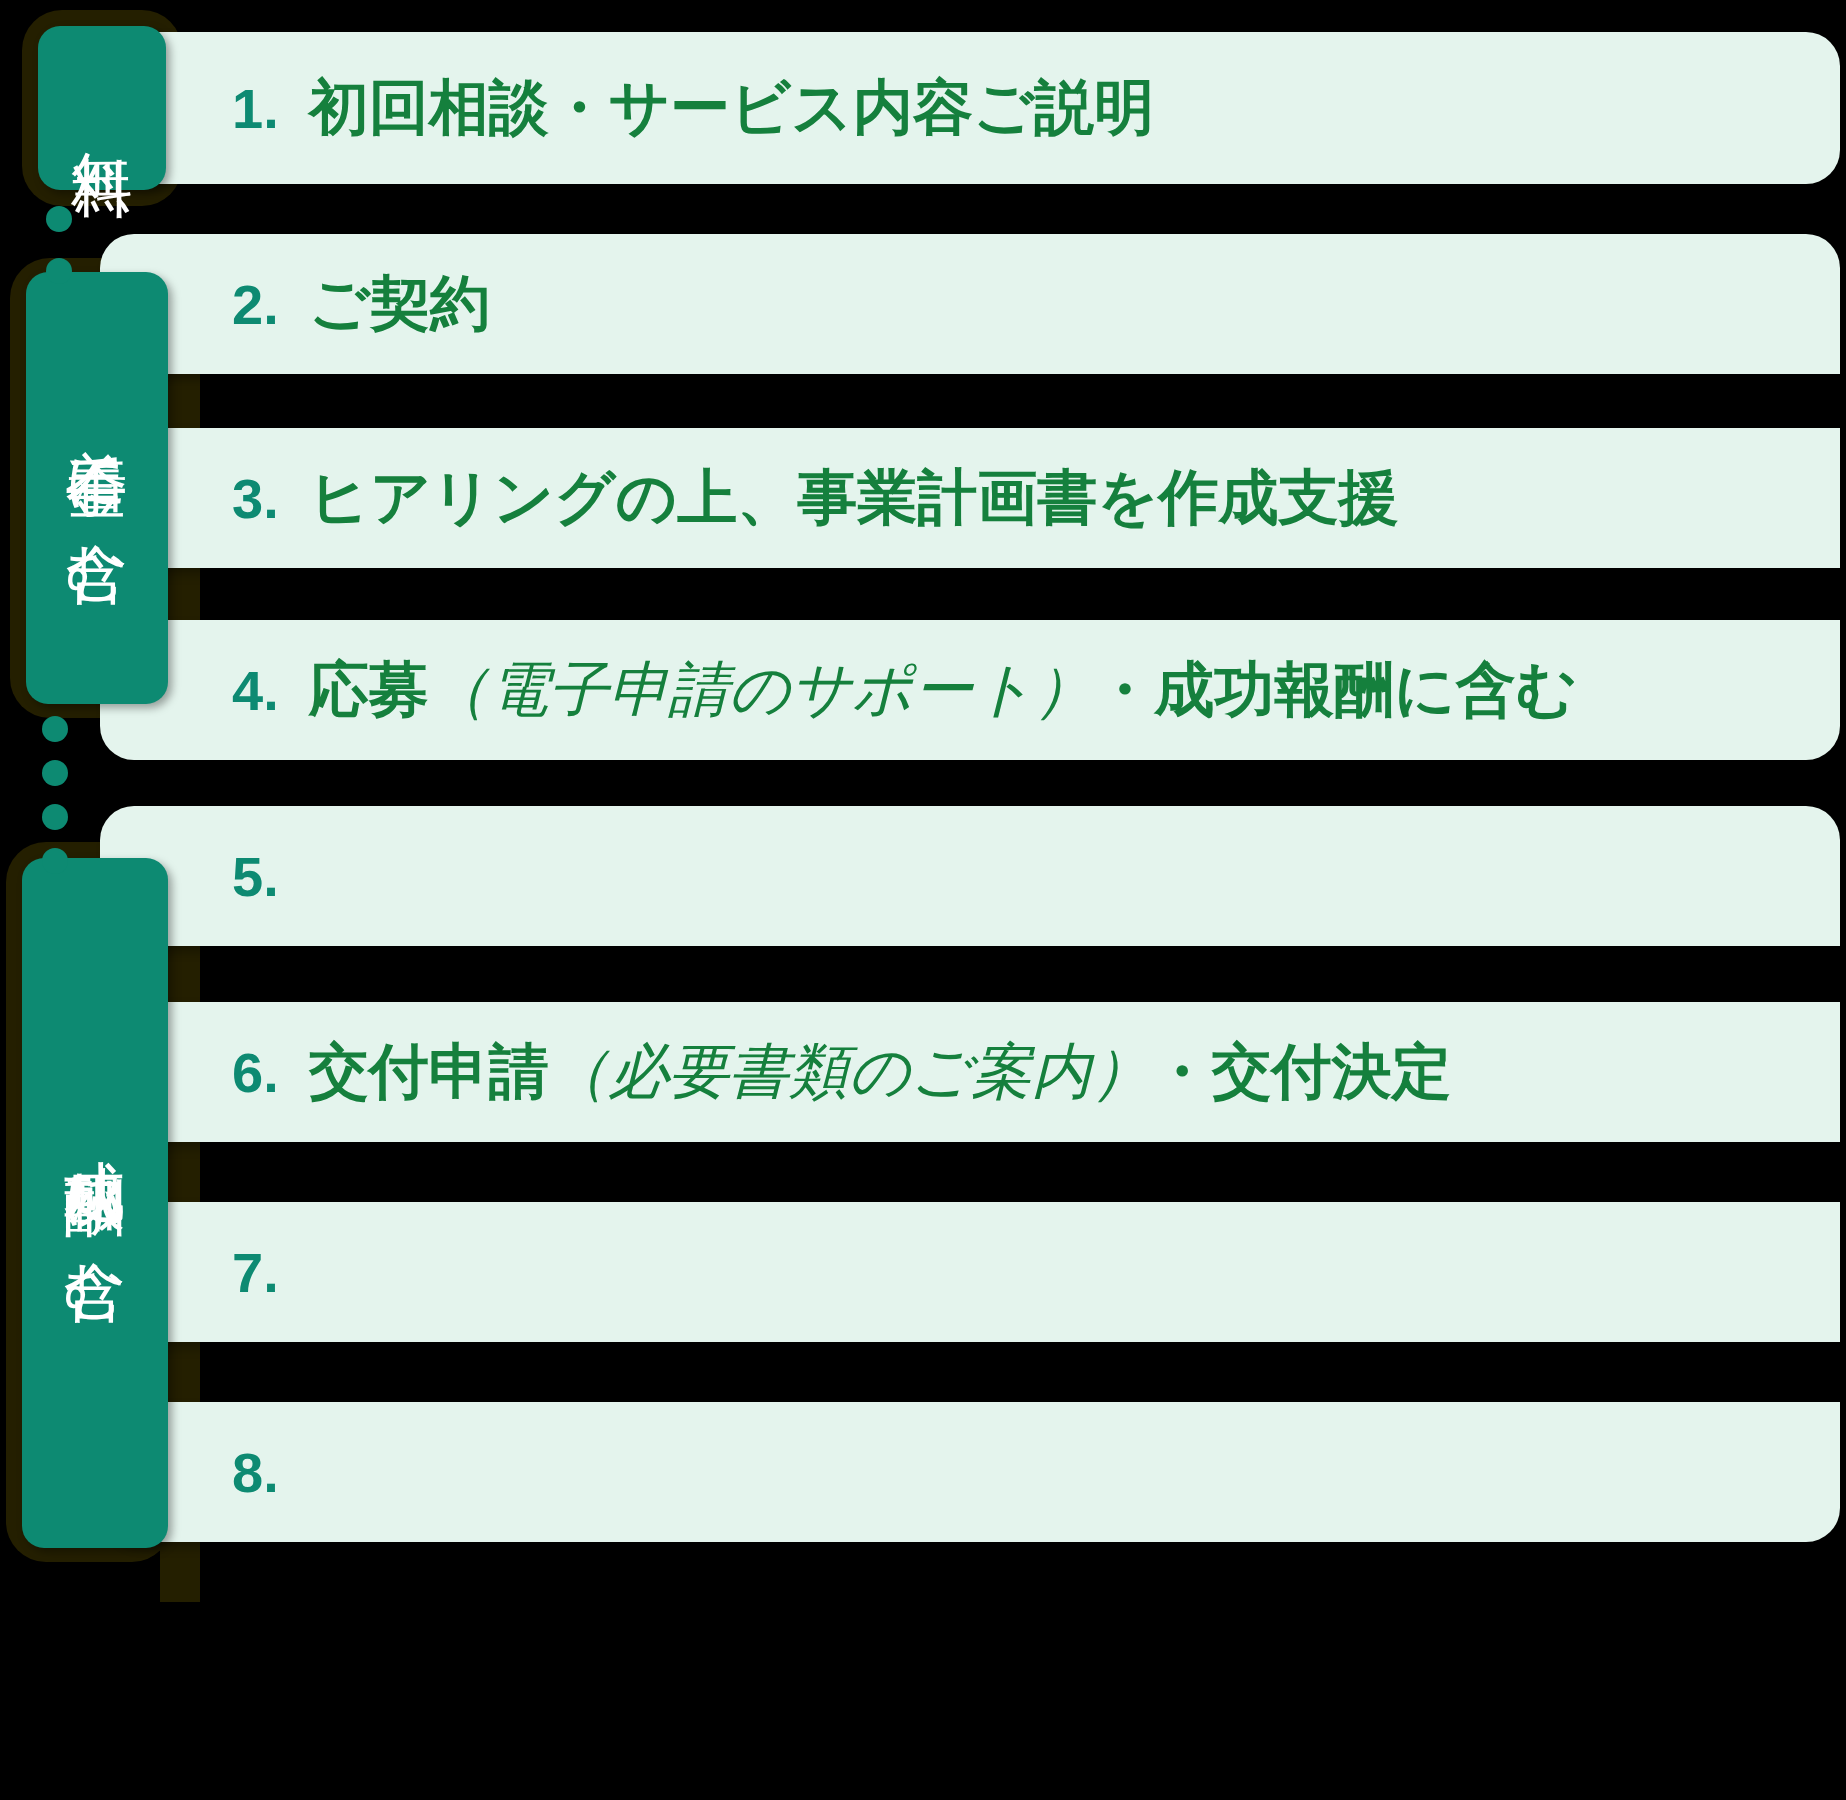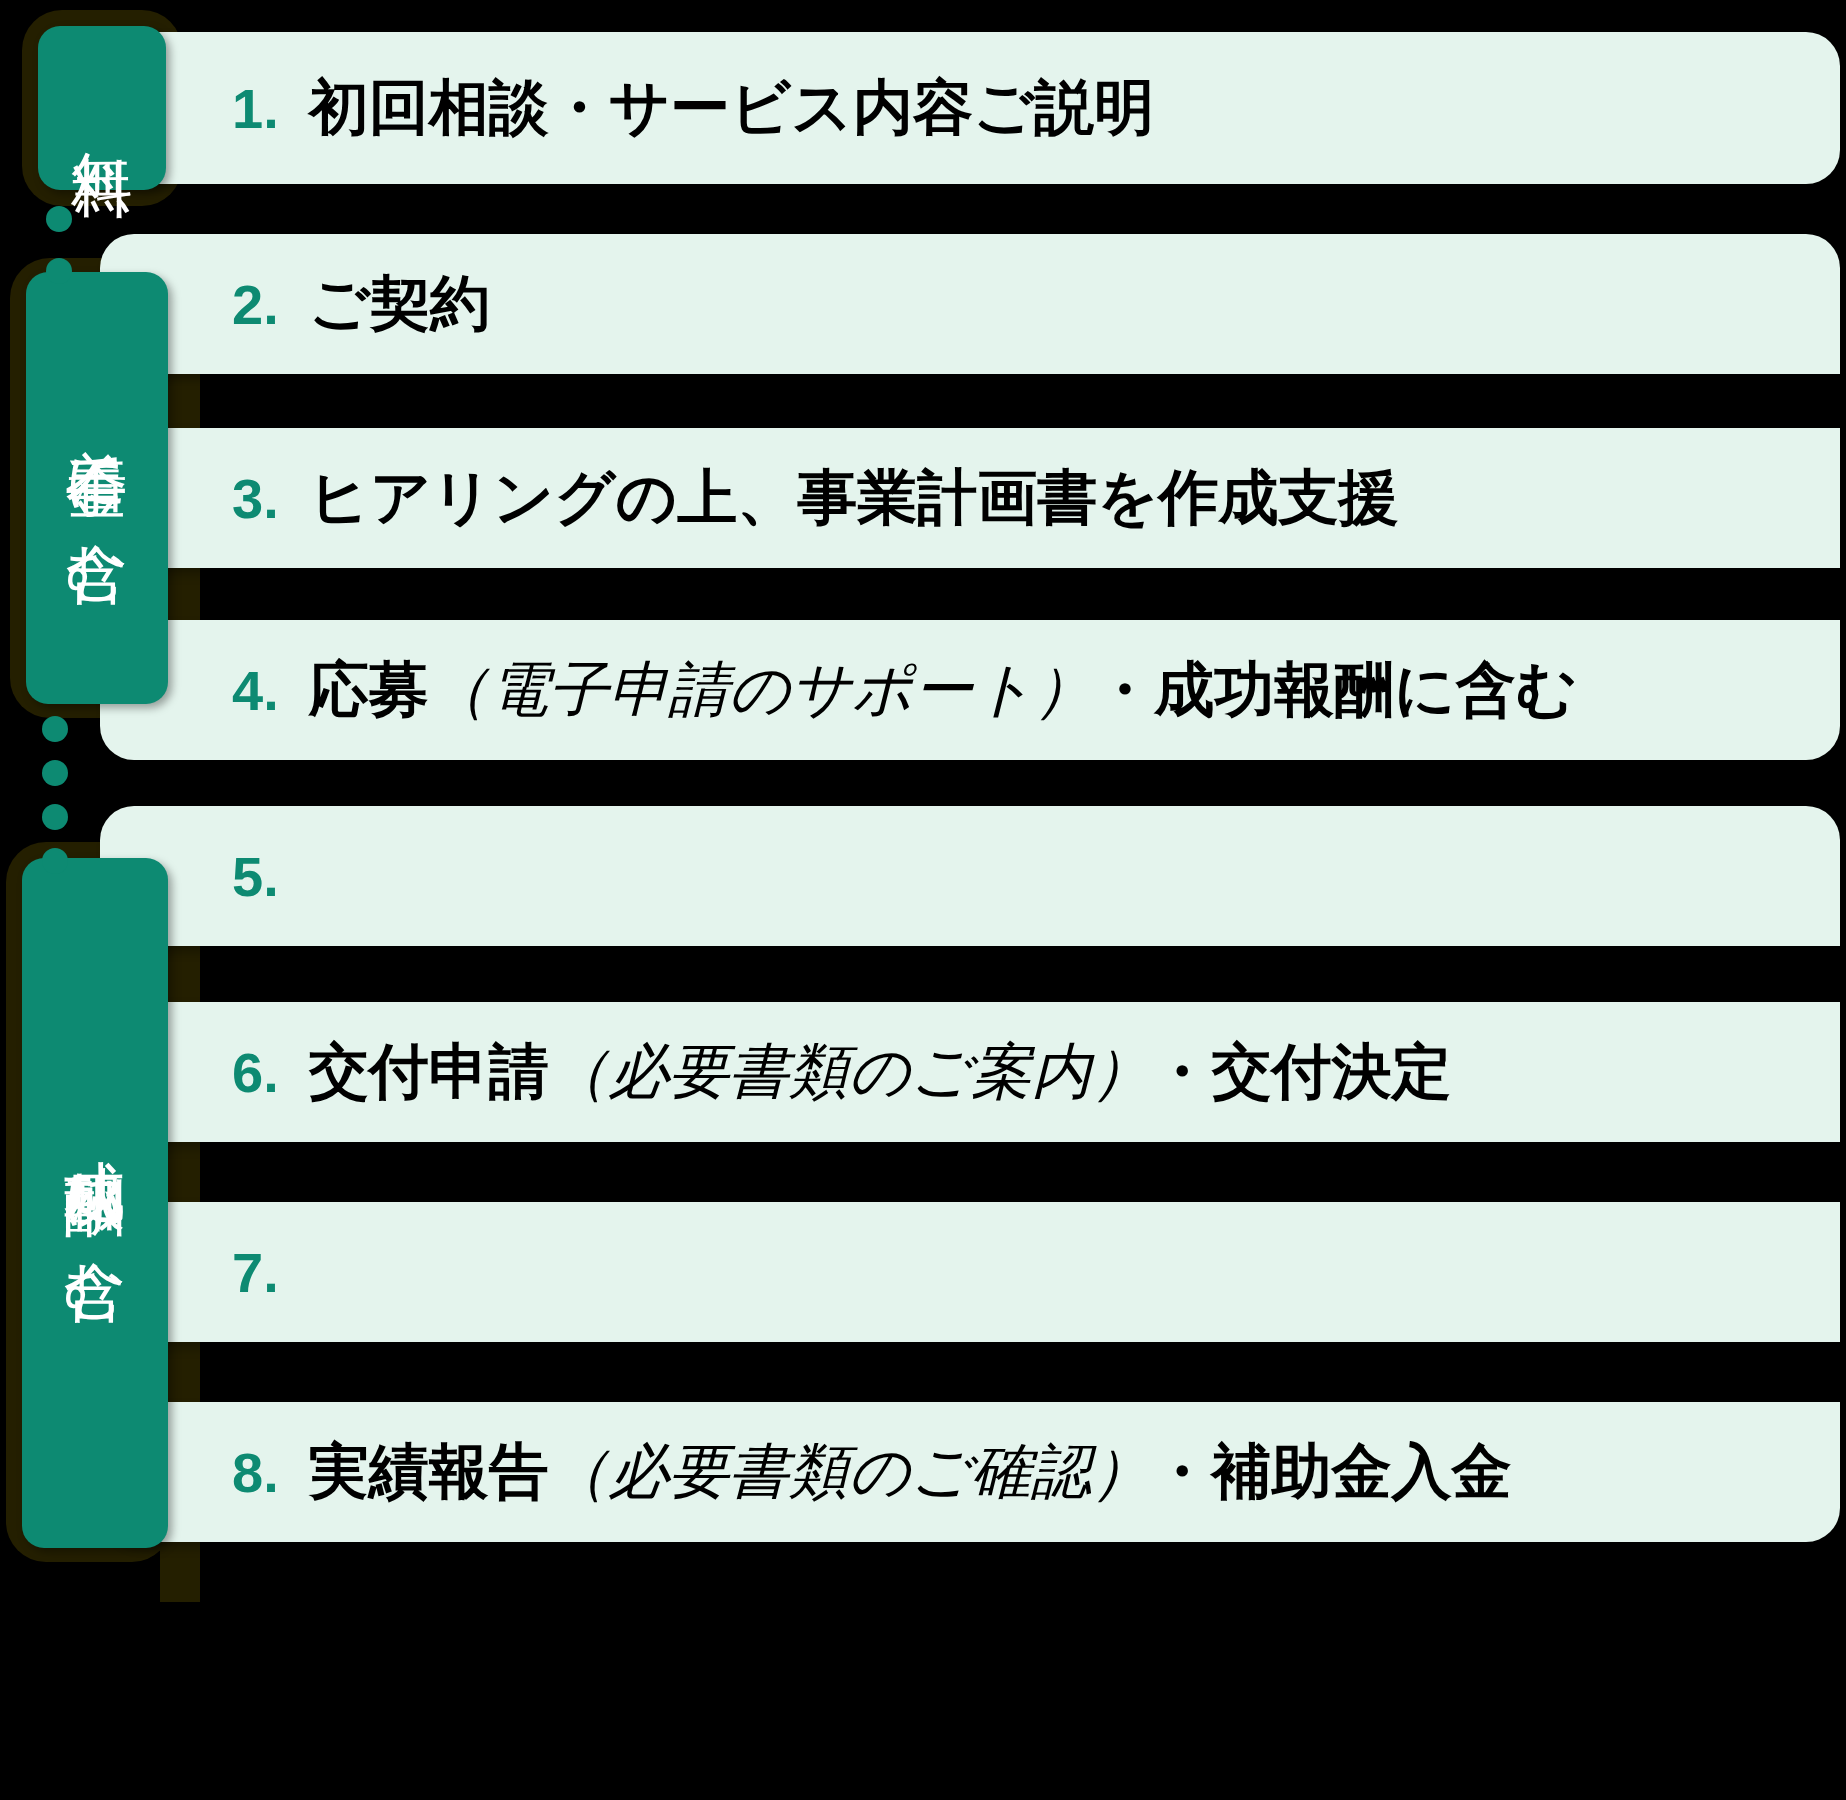--- a/index.html
+++ b/index.html
@@ -66,21 +66,21 @@
     box-shadow: 6px 6px 10px rgba(0,0,0,0.30);
   }
   .card .num {
     color: #0d8a72;
     font-size: 56px;
     font-weight: 700;
     flex: 0 0 auto;
     letter-spacing: 0px;
   }
   .card .label {
-    color: #000000;
+    color: #15803d;
     font-size: 60px;
     font-weight: 700;
     margin-left: 30px;
     white-space: nowrap;
     flex: 0 0 auto;
   }
   .card .label .thin {
     font-weight: 400;
     font-style: italic;
   }
@@ -163,20 +163,19 @@
     <span class="num">6.</span>
     <span class="label"><span>交付申請</span><span class="thin">（必要書類のご案内）</span><span>・交付決定</span></span>
   </div>
 
   <div class="card mid" style="left:100px; top:1202px; width:1740px; height:140px; padding-left:132px; box-sizing:border-box;">
     <span class="num">7.</span>
   </div>
 
   <div class="card last" style="left:100px; top:1402px; width:1740px; height:140px; padding-left:132px; box-sizing:border-box;">
     <span class="num">8.</span>
-    <span class="label"><span>実績報告</span><span class="thin">（必要書類のご確認）</span><span>・補助金入金</span></span>
   </div>
 
   <div class="tab" style="left:22px; top:858px; width:146px; height:690px;">
     <span class="tab-text">成功報酬に含む</span>
   </div>
 
 </div>
 
 </body></html>

